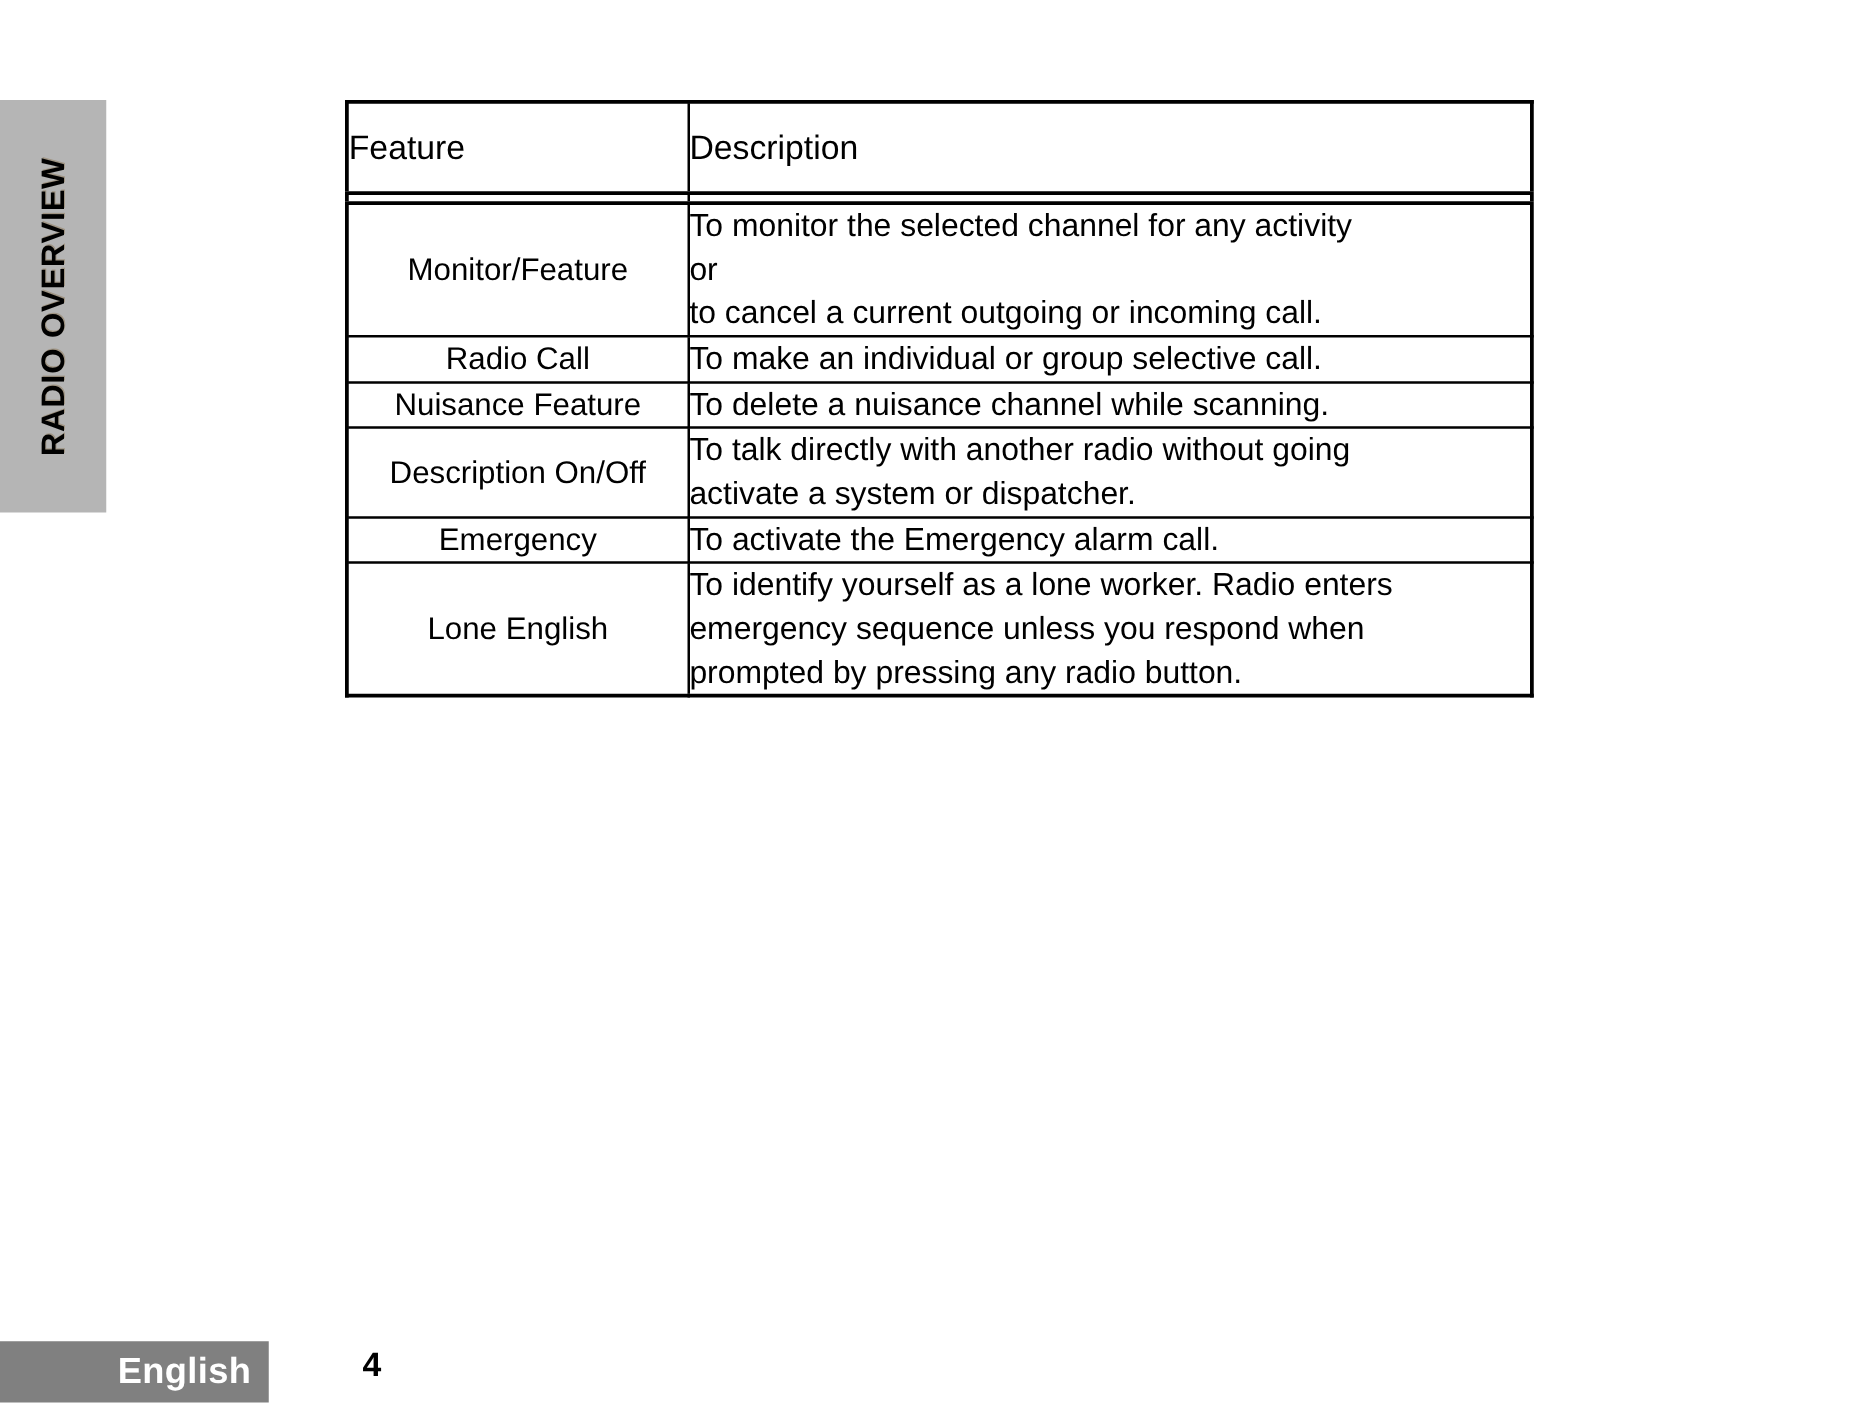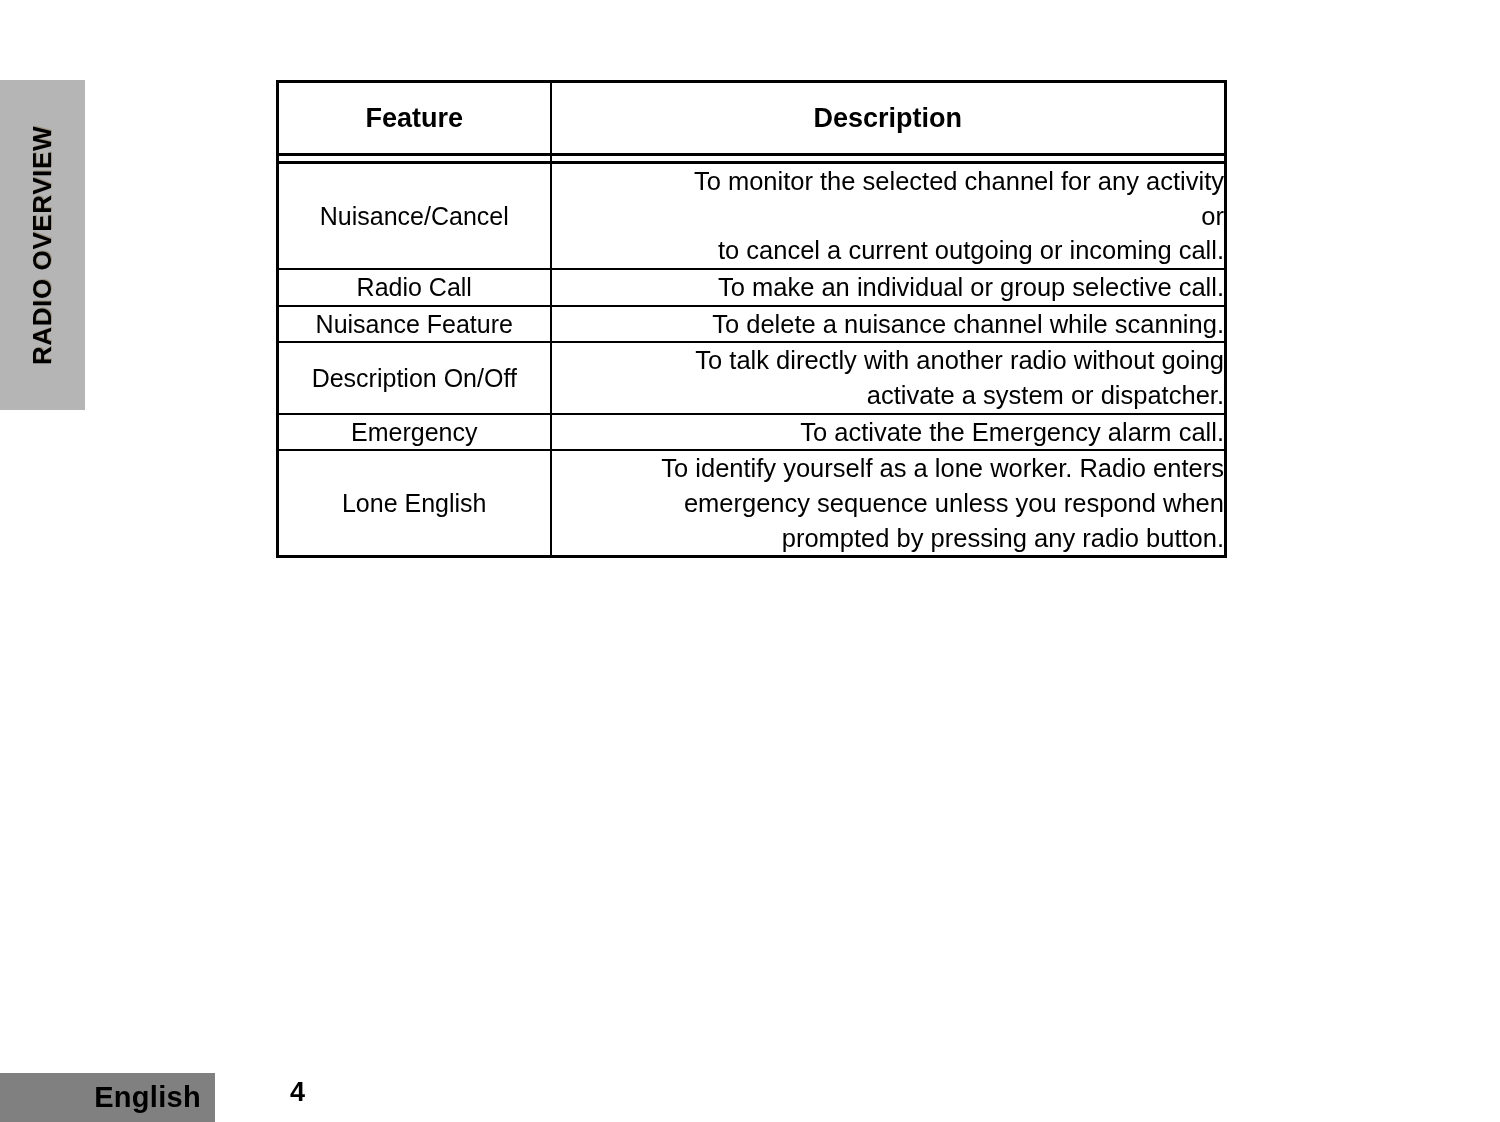--- a/index.html
+++ b/index.html
@@ -58,63 +58,63 @@
   table.feature-table th,
   table.feature-table td {
     border: 2px solid #000;
     vertical-align: middle;
     padding: 0;
   }
 
   thead th {
     height: 70px;
     font-size: 27px;
-    font-weight: bold;
-    text-align: center;
+    font-weight: normal;
+    text-align: left;
     border-bottom: 3px solid #000;
   }
   
   thead tr.rule-row th {
     height: 5px;
     padding: 0;
     border-top: 3px solid #000;
     border-bottom: 3px solid #000;
     border-left: 2px solid #000;
     border-right: 2px solid #000;
   }
 
   td.feature-cell {
     text-align: center;
     font-size: 25px;
     line-height: 1.32;
     padding: 10px 8px;
     white-space: pre;
   }
   td.desc-cell {
-    text-align: right;
+    text-align: left;
     font-size: 25.5px;
     line-height: 1.36;
     padding: 12px 0 12px 14px;
     white-space: pre-line;
   }
 
   
   .footer-lang {
     position: absolute;
     left: 0;
     top: 1073px;
     width: 215px;
     height: 49px;
     background: #808080;
     display: flex;
     align-items: center;
     justify-content: flex-end;
   }
   .footer-lang-label {
-    color: #000000;
+    color: #ffffff;
     font-size: 29px;
     font-weight: bold;
     padding-right: 14px;
     letter-spacing: 0.3px;
   }
   .page-number {
     position: absolute;
     left: 290px;
     top: 1077px;
     font-size: 27px;
@@ -140,21 +140,21 @@
         <th>Feature</th>
         <th>Description</th>
       </tr>
       <tr class="rule-row">
         <th></th>
         <th></th>
       </tr>
     </thead>
     <tbody>
       <tr>
-        <td class="feature-cell">Nuisance/Cancel</td>
+        <td class="feature-cell">Monitor/Feature</td>
         <td class="desc-cell">To monitor the selected channel for any activity
 or
 to cancel a current outgoing or incoming call.</td>
       </tr>
       <tr>
         <td class="feature-cell">Radio Call</td>
         <td class="desc-cell">To make an individual or group selective call.</td>
       </tr>
       <tr>
         <td class="feature-cell">Nuisance Feature</td>

